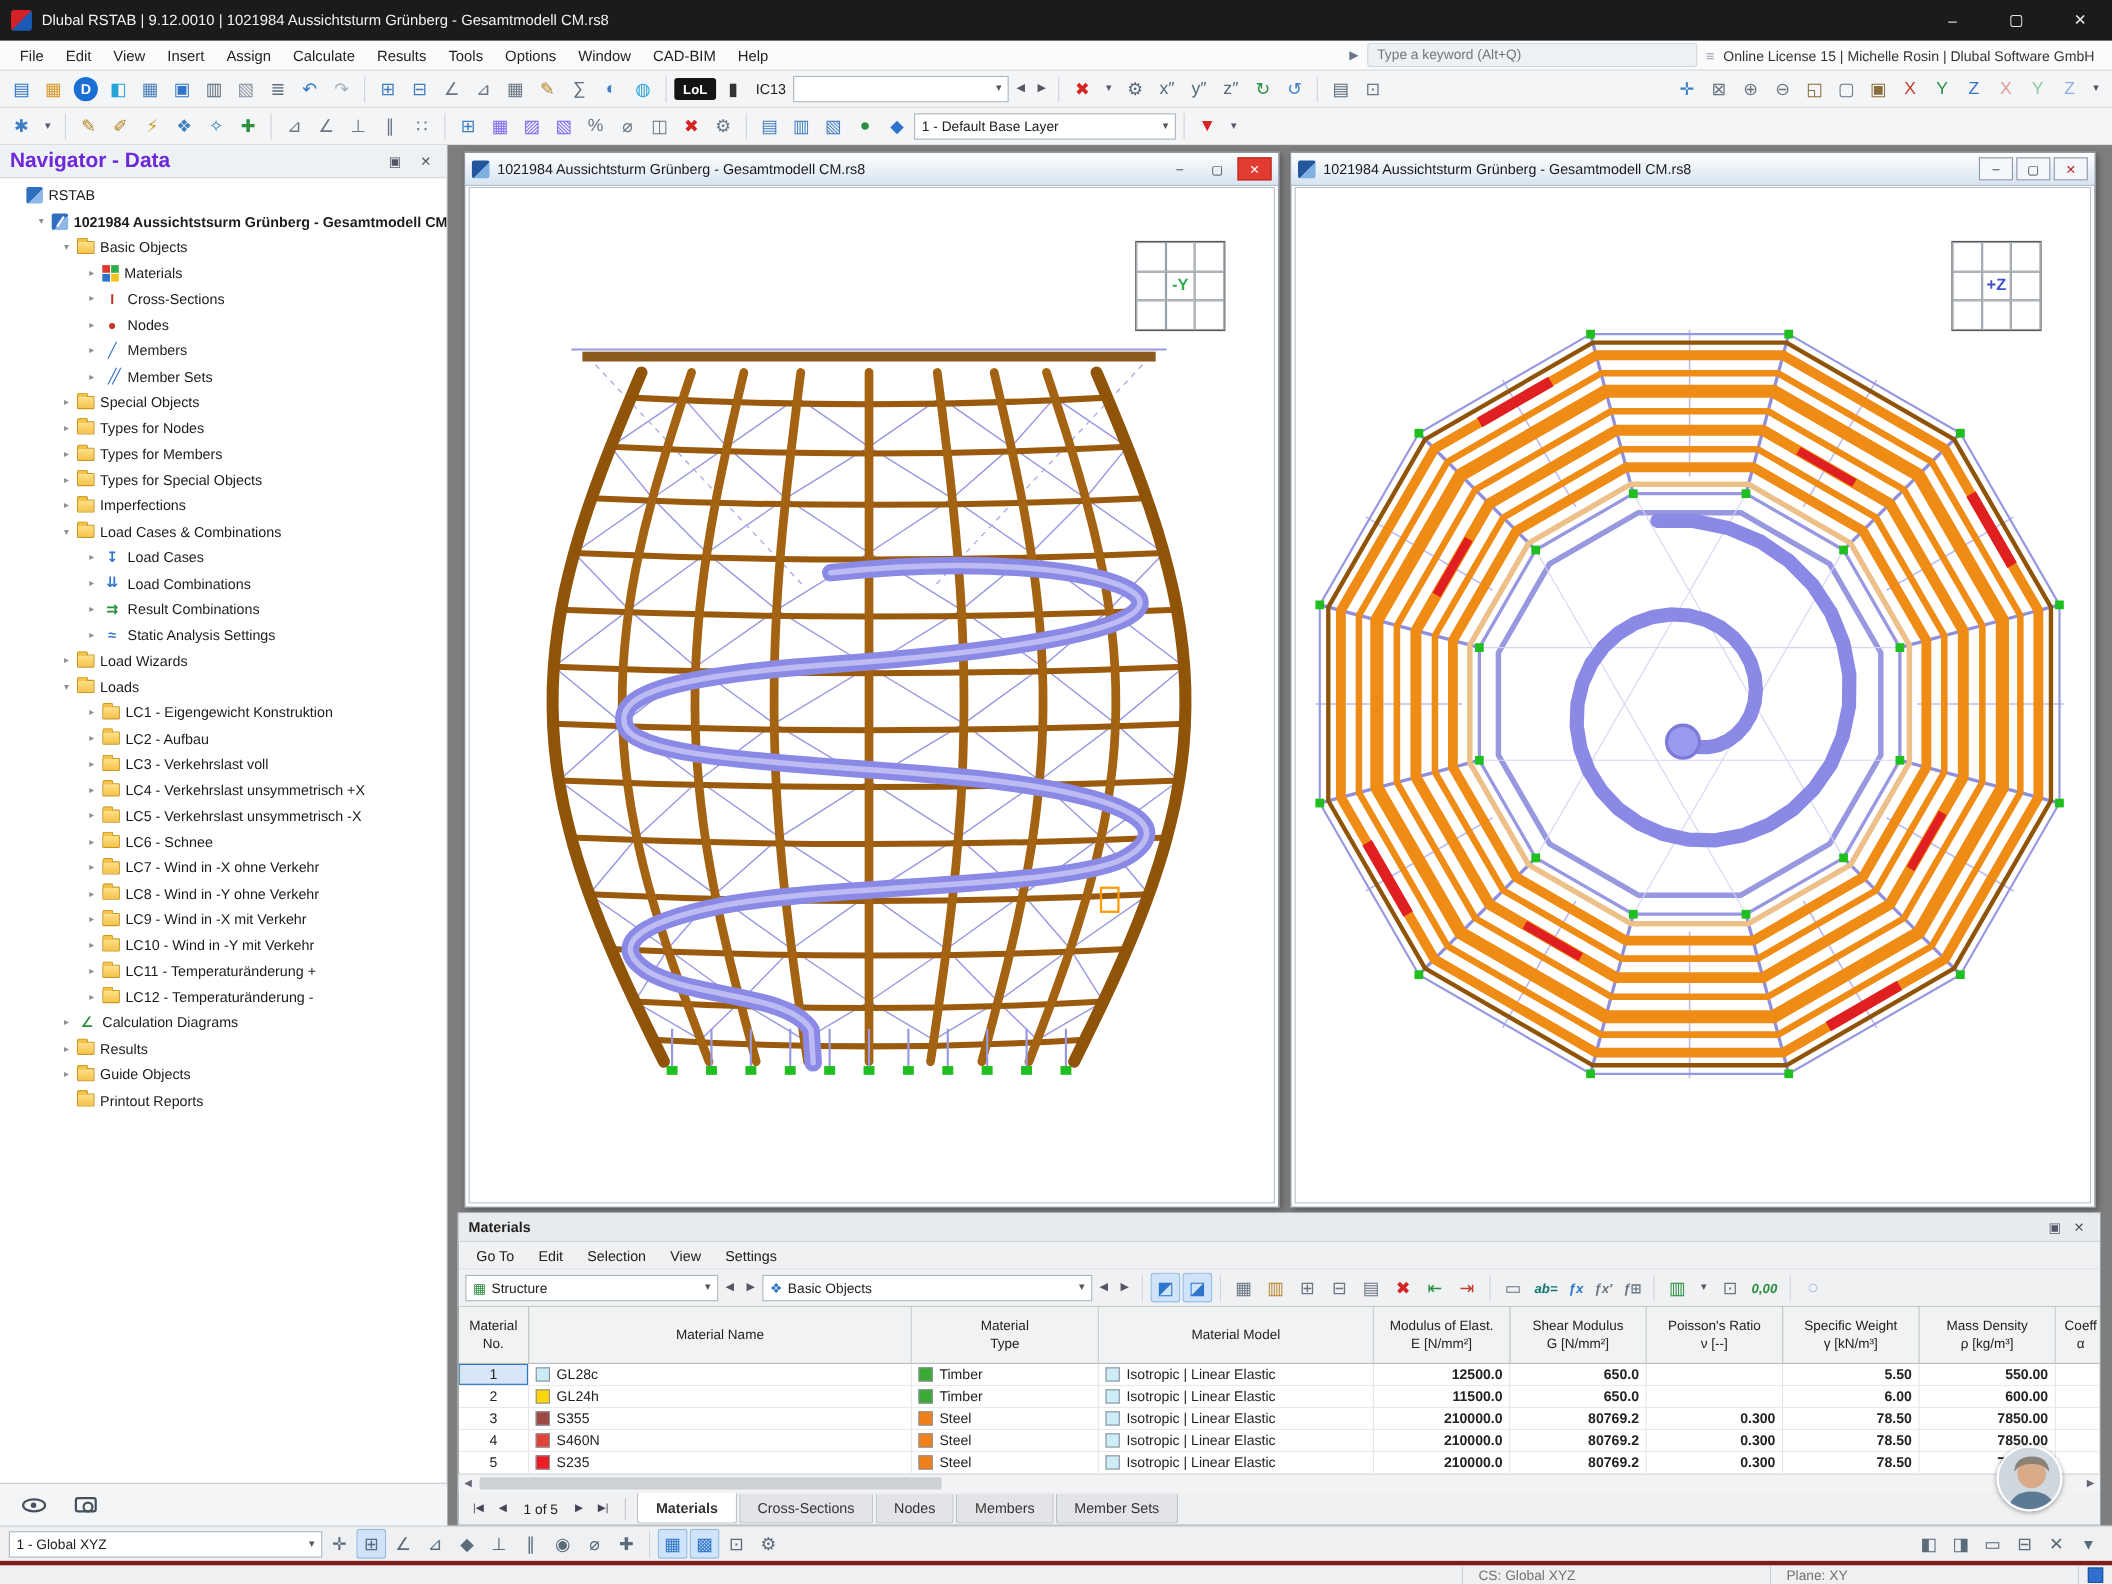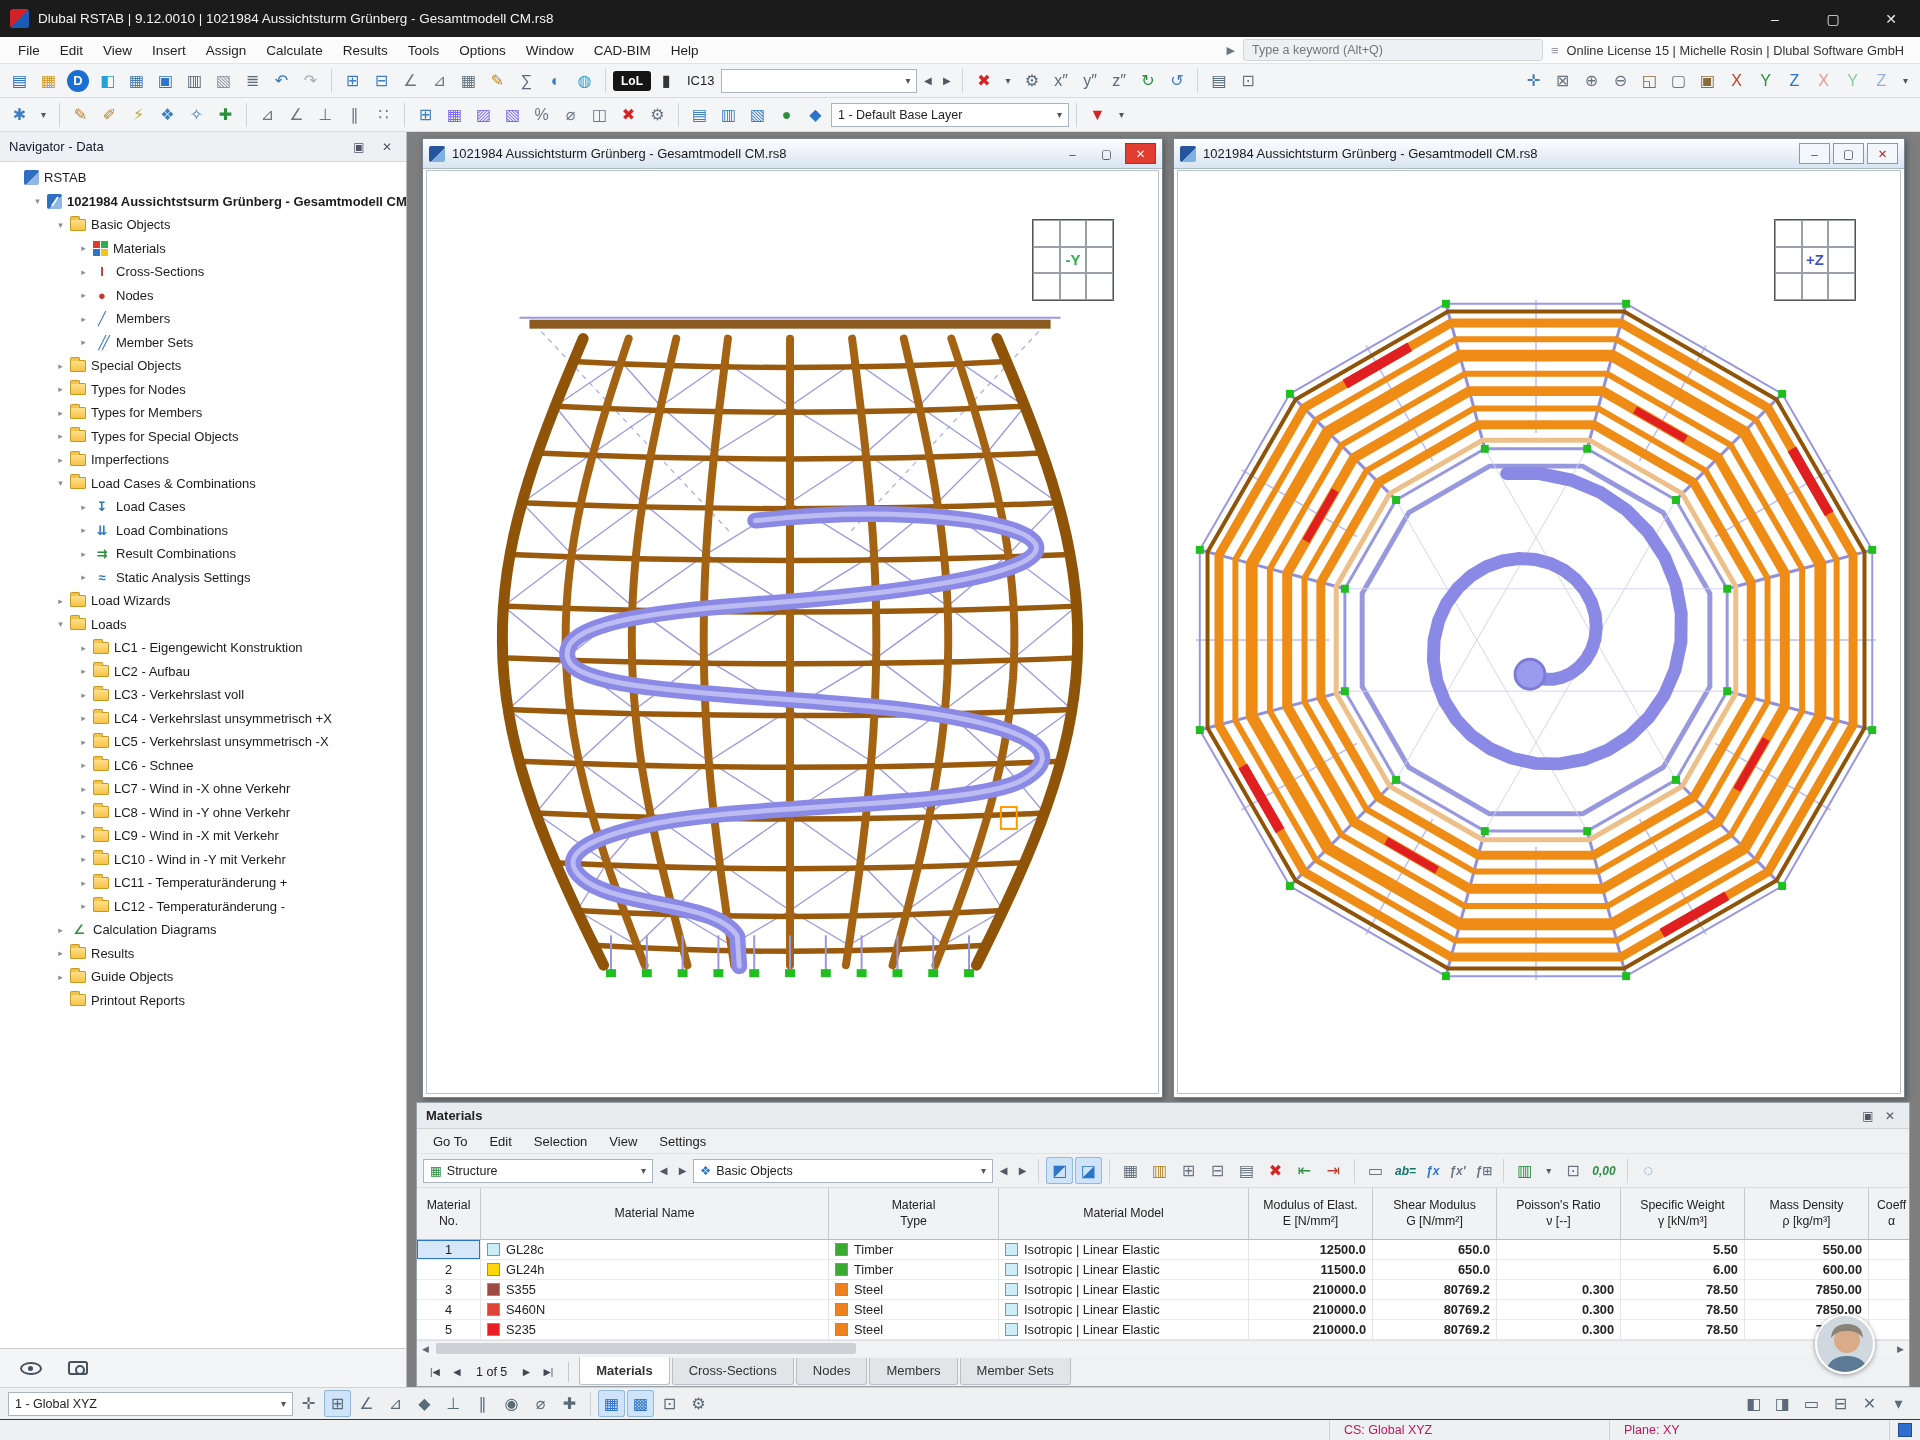--- a/index.html
+++ b/index.html
@@ -47,21 +47,21 @@
     align-items:center; font-size:12.5px; padding:0 6px; gap:5px; flex:none; }
   .tbcombo-a { margin-left:auto; color:#555; font-size:10px; }
   .tbarrow { width:17px; height:24px; display:flex; align-items:center; justify-content:center;
     font-size:10px; color:#556; flex:none; }
 
   
   #navigator { position:absolute; left:0; top:132px; width:407px; height:1255px; background:#fff;
     border-right:1px solid #b9bec4; display:flex; flex-direction:column; }
   #nav-header { height:30px; background:#eef1f4; border-bottom:1px solid #d4d8dc; display:flex;
     align-items:center; padding:0 9px; gap:6px; flex:none; }
-  #nav-title { font-weight:normal; font-size:13px; color:#0f172a; }
+  #nav-title { font-weight:bold; font-size:19px; color:#6d28d9; }
   .hdr-btn { margin-left:auto; width:20px; height:20px; display:flex; align-items:center;
     justify-content:center; color:#556; font-size:12px; }
   .hdr-btn + .hdr-btn { margin-left:0; }
   #tree { flex:1; overflow:hidden; padding-top:4px; }
   .trow { display:flex; align-items:center; height:23.5px; white-space:nowrap; }
   .chev { width:17px; text-align:center; color:#8a9098; font-size:9px; flex:none; }
   .tic { width:18px; height:16px; margin:0 5px 0 1px; flex:none; display:flex; align-items:center;
     justify-content:center; font-size:13px; font-weight:bold; }
   .tlabel { font-size:13px; color:#1c1c1c; }
   .tlabel.bold { font-weight:bold; }
@@ -144,21 +144,21 @@
   #pg-label { font-size:12.5px; margin:0 7px; color:#222; }
   .tab-sep { width:1px; height:20px; background:#c6c9cc; margin:0 8px; }
   .ptab { padding:5px 16px 6px; font-size:13px; background:#e2e4e7; border:1px solid #bcc0c4;
     border-top:none; border-radius:0 0 3px 3px; color:#333; }
   .ptab.active { background:#fff; border-top:1px solid #fff; margin-top:-1px; font-weight:bold; }
 
   
   #bottombar { position:absolute; left:0; top:1387px; width:1920px; height:32px; background:#eef0f2;
     border-top:1px solid #cdd2d8; display:flex; align-items:center; padding:0 8px; gap:2px; }
   #statusbar { position:absolute; left:0; top:1419px; width:1920px; height:21px; background:#eef0f2;
-    border-top:1px solid #7f1d1d; display:flex; align-items:center; font-size:12.5px; color:#be185d; }
+    border-top:4px solid #7f1d1d; display:flex; align-items:center; font-size:12.5px; color:#737373; }
   .sb-seg { border-left:1px solid #cbd0d5; height:100%; display:flex; align-items:center; padding:0 14px; }
   .sb-fill { flex:1; }
   .sb-blue { width:14px; height:14px; background:#2f6fd0; border:1px solid #1d4f9e; margin:0 8px; }
 
   
   #avatar { position:absolute; left:1815px; top:1314px; width:60px; height:60px; border-radius:50%;
     border:2px solid #fff; box-shadow:0 1px 5px rgba(0,0,0,.4); overflow:hidden; z-index:60; }
 </style>
 </head>
 <body>

